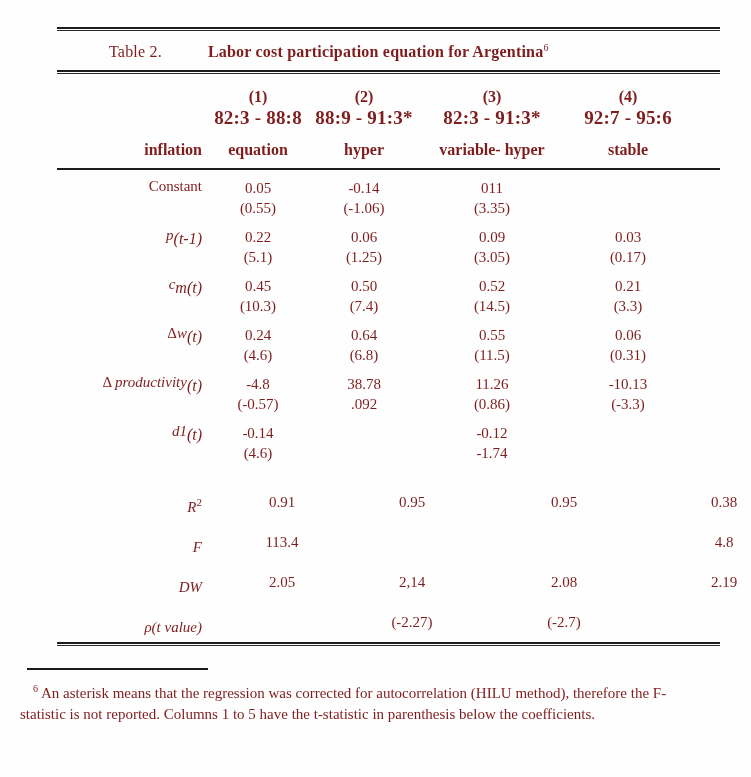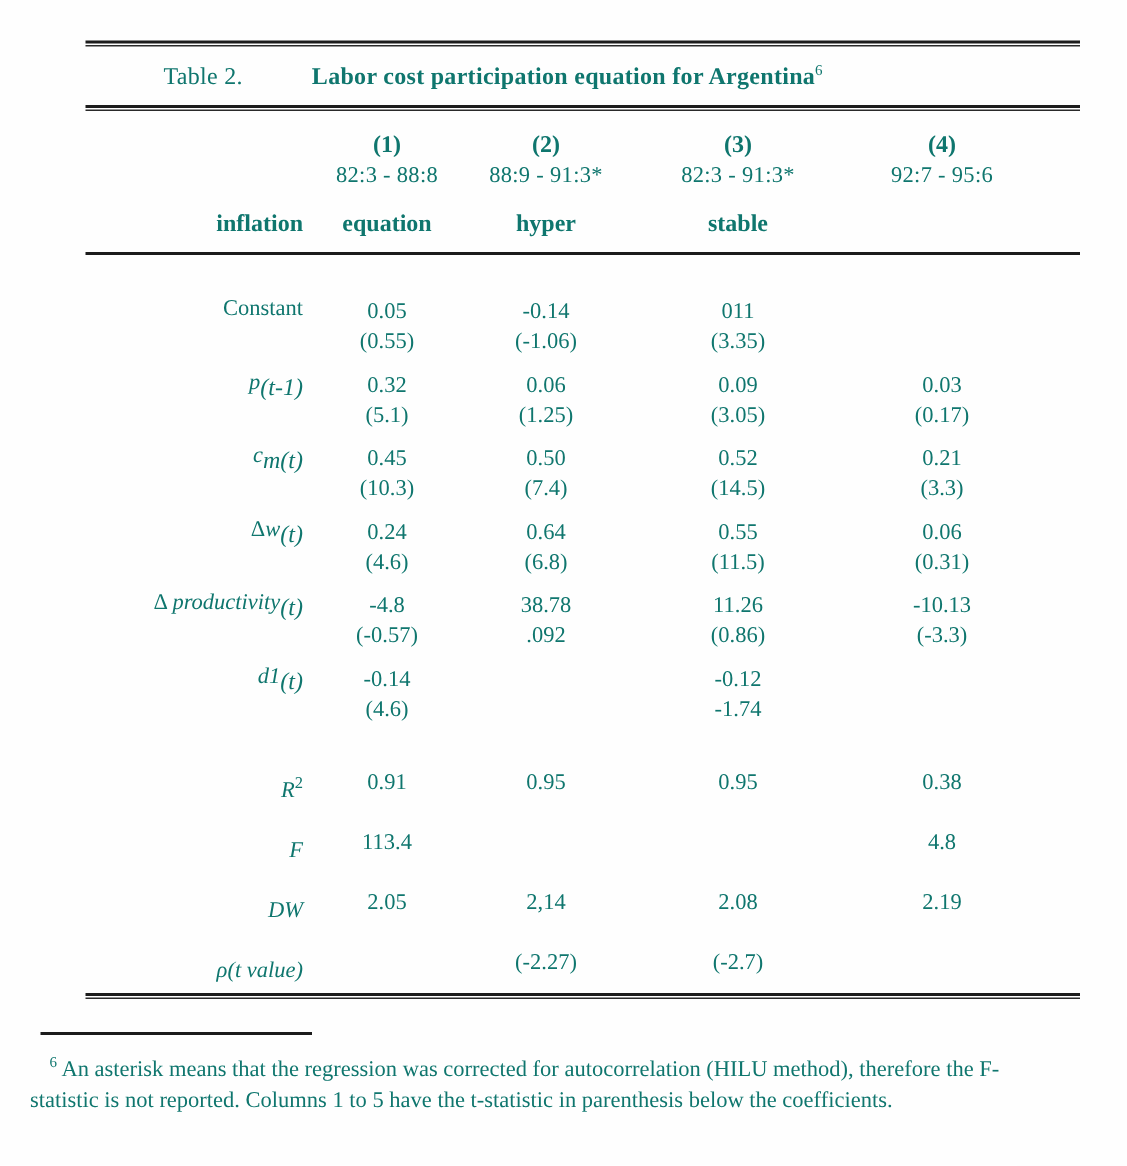--- a/index.html
+++ b/index.html
@@ -1,49 +1,49 @@
 <!DOCTYPE html>
 <html><head>
 <meta charset="utf-8">
 <style>
   * { margin:0; padding:0; box-sizing:border-box; }
   html,body { background:#ffffff; }
   .page {
     width:751px; height:777px; background:#fefefe; overflow:hidden;
-    font-family:"Liberation Serif","DejaVu Serif",serif; color:#0f766e;
+    font-family:"Liberation Serif","DejaVu Serif",serif; color:#7f1d1d;
   }
   .table { margin-left:57px; width:663px; padding-top:27px; }
   .rule-double { height:4px; border-top:2px solid #1c1c1c; border-bottom:1px solid #2a2a2a; }
   .rule-single { border-top:2px solid #1c1c1c; }
 
   .caption { display:flex; gap:46px; padding:11px 0 9px 52px; font-size:16px; align-items:baseline; }
   .cap-label { font-weight:normal; letter-spacing:0.2px; }
   .cap-title { font-weight:bold; letter-spacing:0.2px; }
   .fnmark { font-size:10px; font-weight:normal; }
 
   .grid { display:grid; grid-template-columns:145px 112px 100px 156px 116px; }
   .ccell { text-align:center; }
   .lcell { text-align:right; padding-left:2px; }
 
   .hdr-num   { margin-top:13px; font-weight:bold; font-size:16px; line-height:20px; }
-  .hdr-period{ font-weight:normal; font-size:15px; line-height:21px; letter-spacing:0.2px; }
+  .hdr-period{ font-weight:bold; font-size:19px; line-height:21px; letter-spacing:0.2px; }
   .hdr-regime{ margin-top:11px; margin-bottom:7px; font-weight:bold; font-size:16px; line-height:22px; }
 
-  .body { padding-top:28px; }
+  .body { padding-top:8px; }
   .brow { margin-bottom:9px; font-size:15px; }
   .brow .coef  { line-height:20px;text-align:center; }
   .brow .tstat { line-height:20px; }
 
   .math .base { font-style:italic; }
   .roman .base { font-style:normal; }
   .pre { white-space:pre; font-style:normal; }
   sub.sub { font-size:16px; font-style:italic; }
 
   .stats { padding-top:20px; }
-  .srow { font-size:15px; line-height:20px; margin-bottom:15px; }
+  .srow { font-size:15px; line-height:20px; margin-bottom:15px;gap:24px; }
   .srow:last-child { margin-bottom:5px; }
   .srow sup { font-size:11px; font-style:normal; }
   .srow .lcell { font-style:italic; }
 
   .fnsep { margin:22px 0 0 27px; width:181px; border-top:2px solid #1c1c1c; }
   .footnote { margin:9px 0 0 20px; width:668px; font-size:15px; line-height:20.5px; text-indent:13px; }
   .footnote sup { font-size:10px; margin-right:3px; }
 </style>
 </head>
 <body>
@@ -73,20 +73,21 @@
       <div class="ccell">82:3 - 88:8</div>
       <div class="ccell">88:9 - 91:3*</div>
       <div class="ccell">82:3 - 91:3*</div>
       <div class="ccell">92:7 - 95:6</div>
     </div>
 
     <div class="grid hdr-regime">
       <div class="lcell">inflation</div>
       <div class="ccell">equation</div>
       <div class="ccell">hyper</div>
+      <div class="ccell">variable- hyper</div>
       <div class="ccell">stable</div>
     </div>
 
     <div class="rule-single"></div>
 
     <div class="body">
 
       <div class="grid brow">
         <div class="lcell roman"><span class="pre"></span><span class="base">Constant</span><sub class="sub"></sub></div>
         <div class="ccell">
@@ -99,21 +100,21 @@
           </div>
         <div class="ccell">
             <div class="coef">011</div>
             <div class="tstat">(3.35)</div>
           </div>
       </div>
 
       <div class="grid brow">
         <div class="lcell math"><span class="pre"></span><span class="base">p</span><sub class="sub">(t-1)</sub></div>
         <div class="ccell">
-            <div class="coef">0.32</div>
+            <div class="coef">0.22</div>
             <div class="tstat">(5.1)</div>
           </div>
         <div class="ccell">
             <div class="coef">0.06</div>
             <div class="tstat">(1.25)</div>
           </div>
         <div class="ccell">
             <div class="coef">0.09</div>
             <div class="tstat">(3.05)</div>
           </div>

